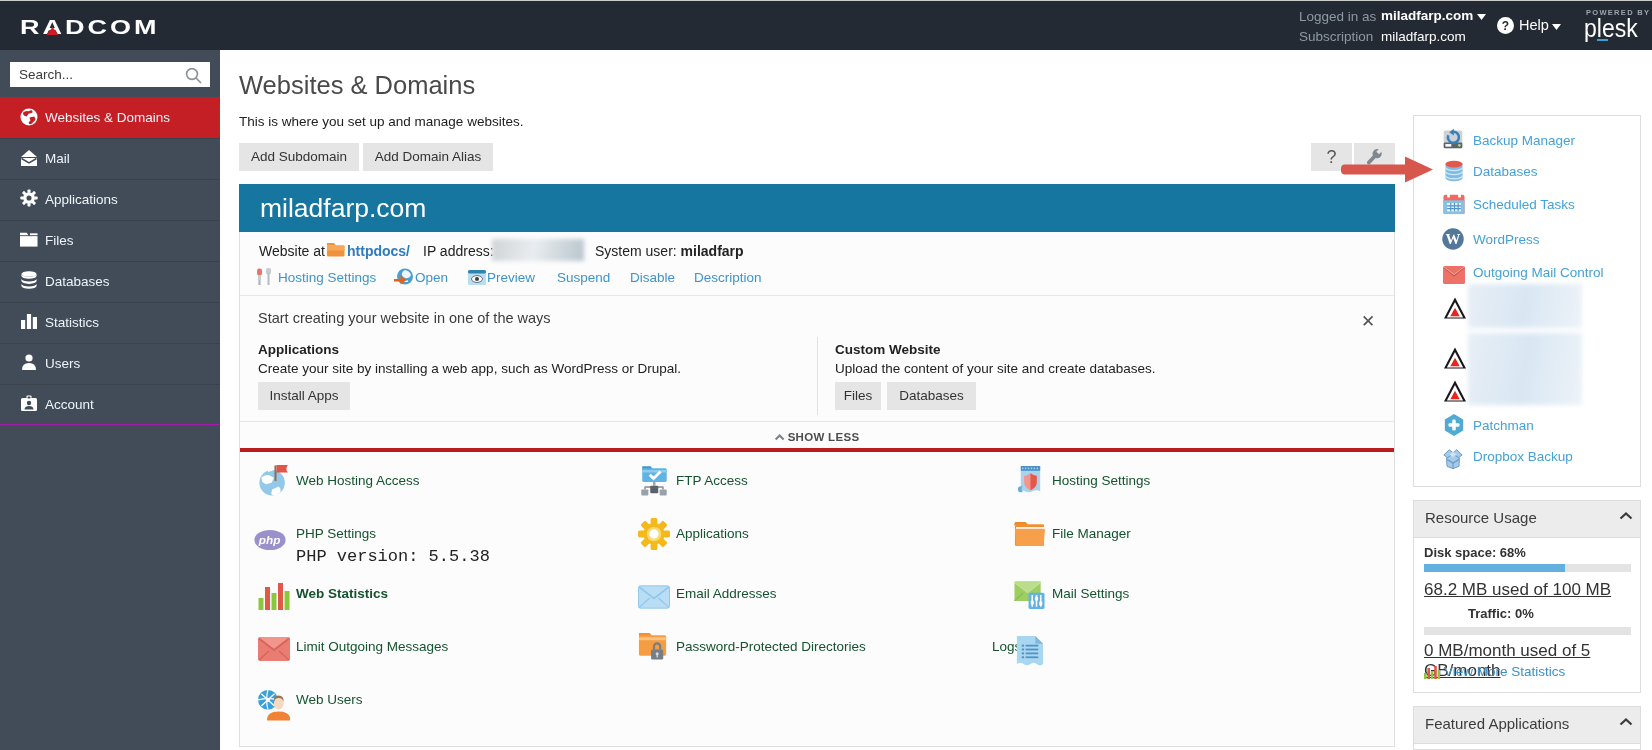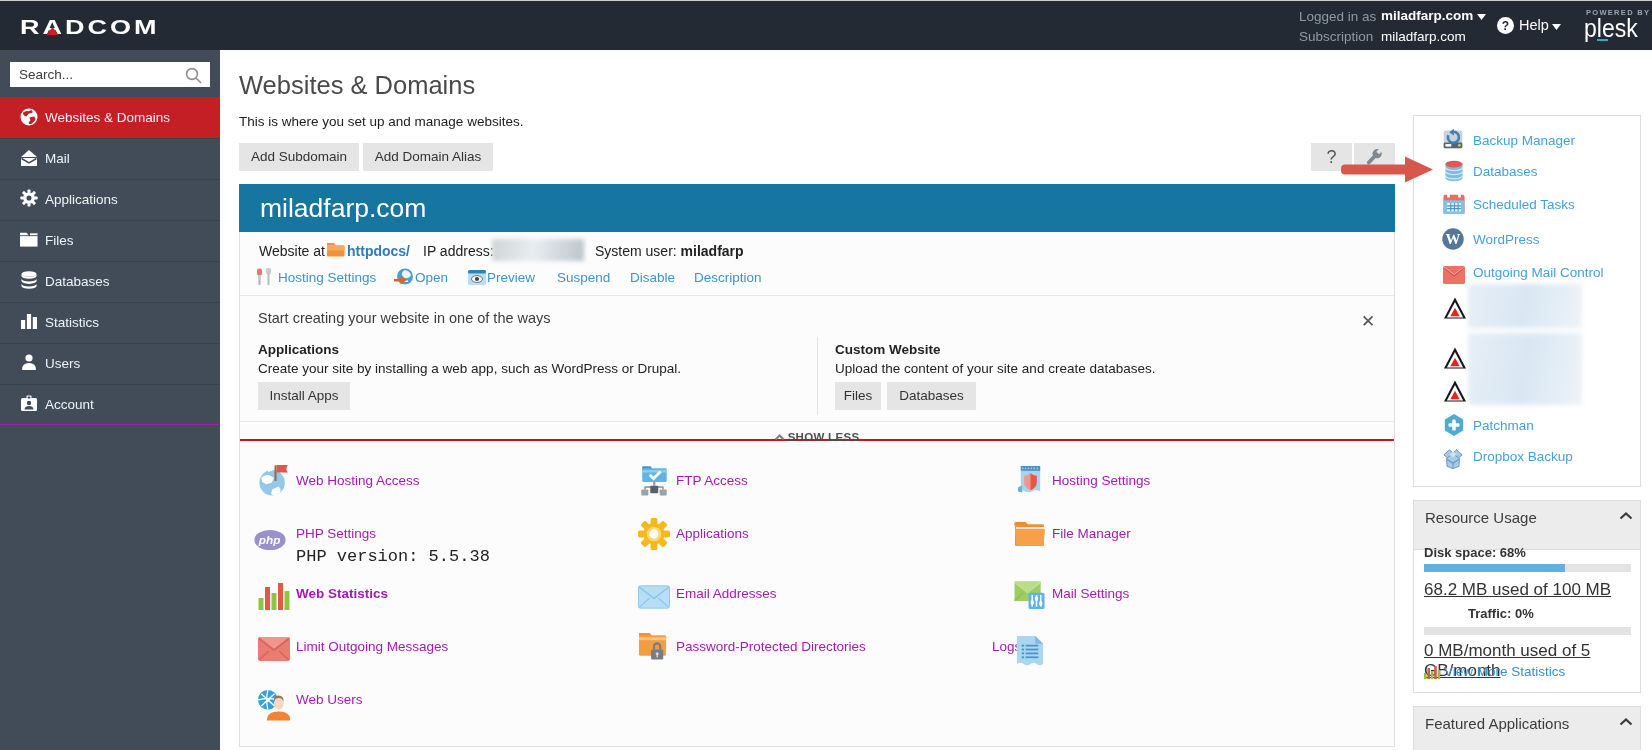--- a/index.html
+++ b/index.html
@@ -21,33 +21,33 @@
   line-height:28px; text-align:center; }
 #domainpanel { left:239px; top:184px; width:1156px; height:563px; border:1px solid #dfdfdf;
   border-top:none; background:#fcfcfd; }
 #domainhead { left:239px; top:184px; width:1156px; height:48px; background:#1676a0; }
 #domainhead span { position:absolute; left:21px; top:9px; font-size:26.5px; color:#ffffff; }
 .t15 { position:absolute; font-size:14px; color:#222; }
 .link { position:absolute; font-size:13.5px; color:#3d94cc; }
 #blur1 { left:492px; top:239px; width:92px; height:22px;
   background:linear-gradient(100deg,#cfd4d6,#e9edf0 45%,#b9c6cd); filter:blur(2px); }
 .promo-divider { position:absolute; left:817px; top:337px; width:1px; height:78px; background:#e3e3e3; }
-#showless { left:240px; top:421px; width:1154px; height:20px; border-top:1px solid #e6e6e6;
-  border-bottom:2px solid #b91c1c; }
+#showless { left:240px; top:421px; width:1154px; height:31px; border-top:1px solid #e6e6e6;
+  border-bottom:4px solid #b91c1c; }
 #showless span { position:absolute; left:50%; top:9px; transform:translateX(-50%);
   font-size:11.5px; font-weight:bold; color:#4e4e4e; letter-spacing:0.3px; white-space:nowrap; }
 .gicon { position:absolute; width:32px; height:32px; }
-.glink { position:absolute; font-size:13.5px; color:#a21caf; }
+.glink { position:absolute; font-size:13.5px; color:#14532d; }
 #rightlinks { left:1413px; top:115px; width:228px; height:372px; border:1px solid #ddd; background:#fff; }
 .ricon { position:absolute; width:22px; height:22px; }
 .rlink { position:absolute; font-size:13.5px; color:#45a1d8; }
 .rblur { position:absolute; left:1468px; width:114px; filter:blur(2.5px);
   background:linear-gradient(100deg,#e7eef5,#d9e7f3 50%,#edf3f8); }
 #rupanel { left:1413px; top:500px; width:228px; height:193px; border:1px solid #ddd; background:#fff; }
-.phead { position:absolute; left:1413px; width:228px; height:50px; background:#ececec;
+.phead { position:absolute; left:1413px; width:228px; height:38px; background:#ececec;
   border:1px solid #ddd; }
 .phead span { position:absolute; left:11px; top:8px; font-size:15px; color:#3c3c3c; }
 .bold14 { position:absolute; font-size:13px; font-weight:bold; color:#333; }
 .t14 { position:absolute; font-size:17px; color:#333;text-decoration:underline; }
 .pbar { position:absolute; left:1424px; width:207px; height:8px; background:#e3e3e3; }
 #fapanel { left:1413px; top:706px; width:228px; height:44px; border:1px solid #ddd; background:#fff; }
 </style>
 </head>
 <body>
 <div class="abs" id="topstrip"></div>

